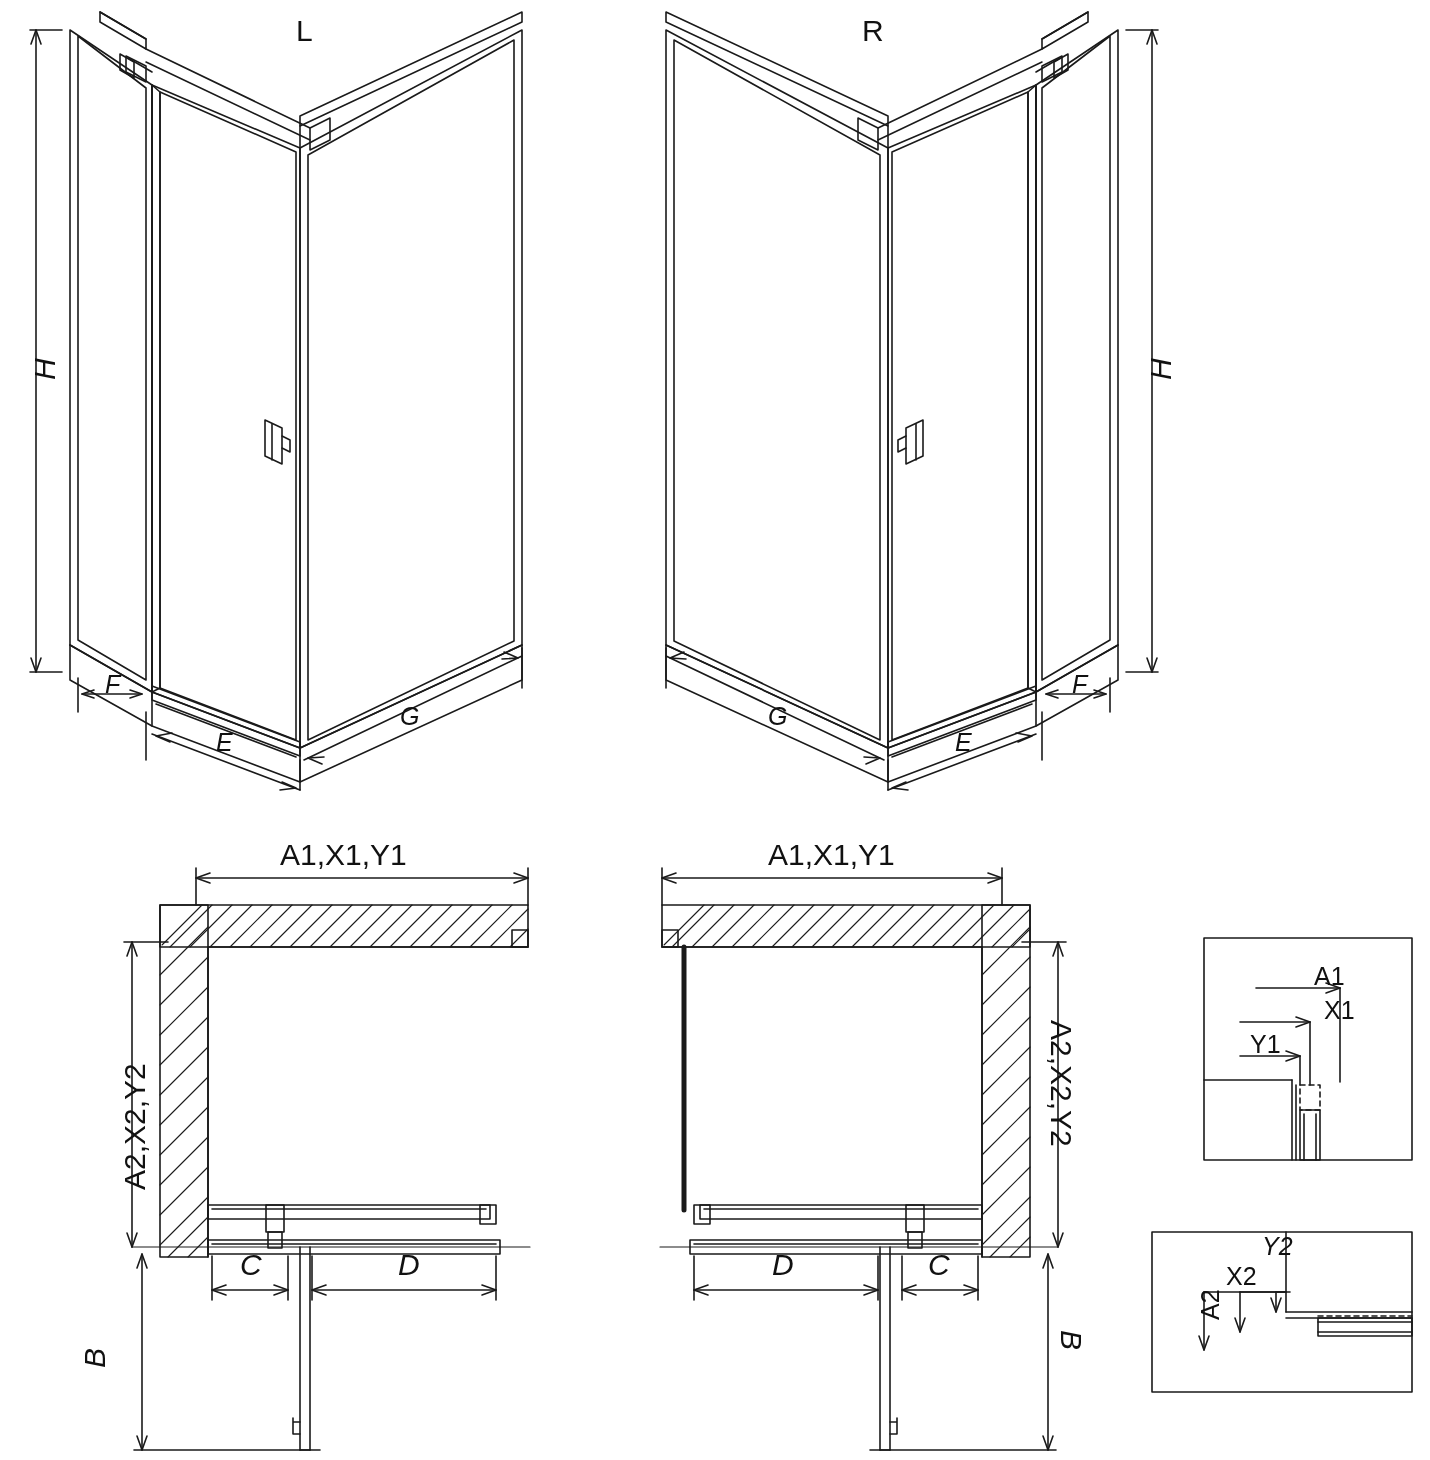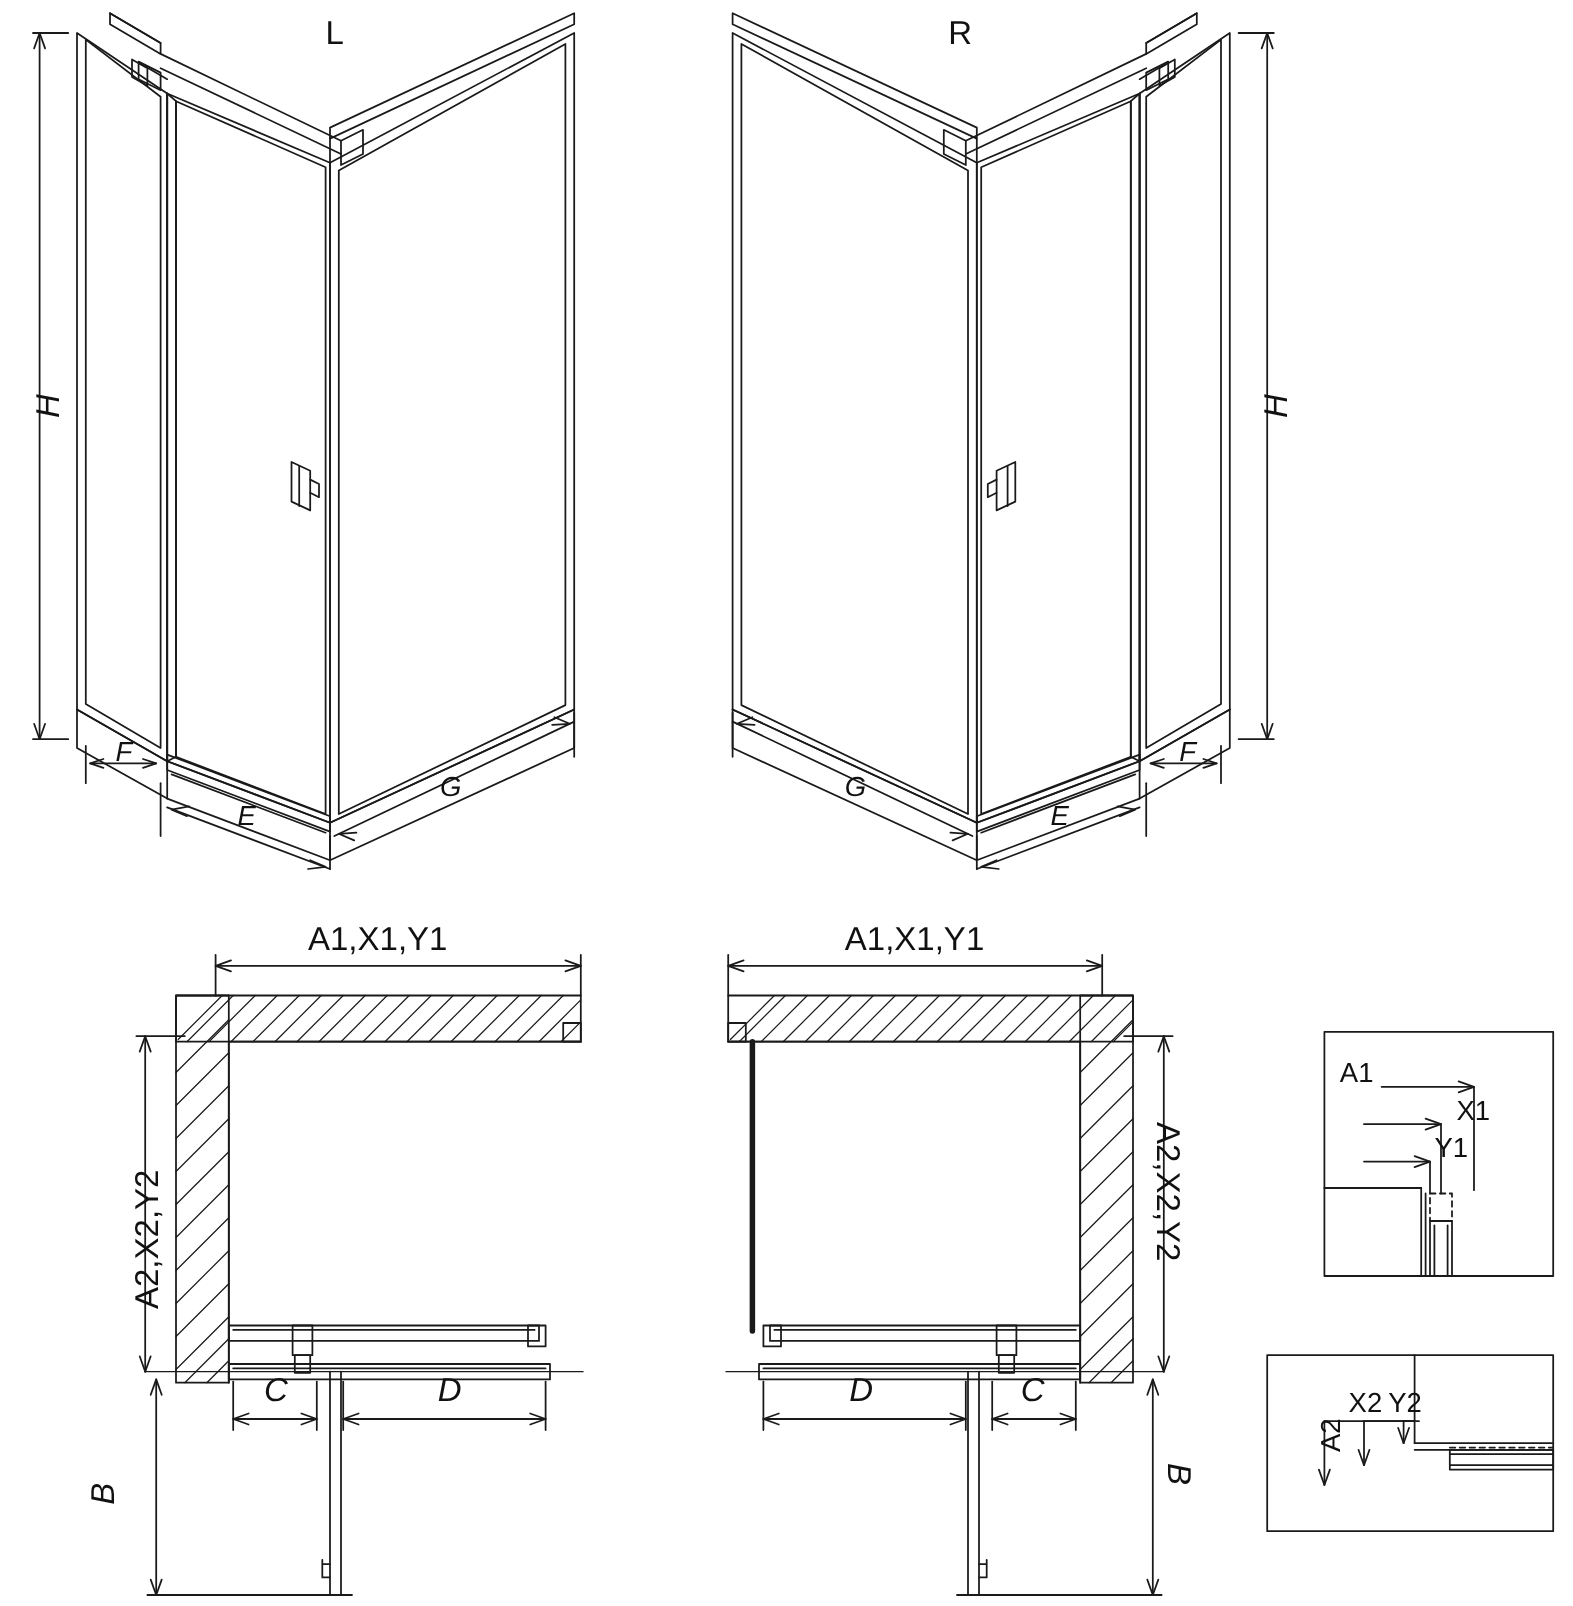--- a/index.html
+++ b/index.html
@@ -384,21 +384,21 @@
   <div class="lbl big rot90b" style="left:1078px;top:1020px;">A2,X2,Y2</div>
 
   <div class="lbl big ital" style="left:240px;top:1248px;">C</div>
   <div class="lbl big ital" style="left:398px;top:1248px;">D</div>
   <div class="lbl big ital rot90" style="left:78px;top:1368px;">B</div>
 
   <div class="lbl big ital" style="left:928px;top:1248px;">C</div>
   <div class="lbl big ital" style="left:772px;top:1248px;">D</div>
   <div class="lbl big ital rot90b" style="left:1088px;top:1330px;">B</div>
 
-  <div class="lbl mid" style="left:1218px;top:962px;">A1</div>
+  <div class="lbl mid" style="left:1314px;top:962px;">A1</div>
   <div class="lbl mid" style="left:1324px;top:996px;">X1</div>
-  <div class="lbl mid" style="left:1304px;top:1030px;">Y1</div>
+  <div class="lbl mid" style="left:1250px;top:1030px;">Y1</div>
 
   <div class="lbl mid rot90" style="left:1196px;top:1320px;">A2</div>
   <div class="lbl mid" style="left:1226px;top:1262px;">X2</div>
-  <div class="lbl mid" style="left:1262px;top:1262px;">Y2</div>
+  <div class="lbl mid" style="left:1262px;top:1232px;font-style:italic;">Y2</div>
 
 </div>
 
 </body></html>

